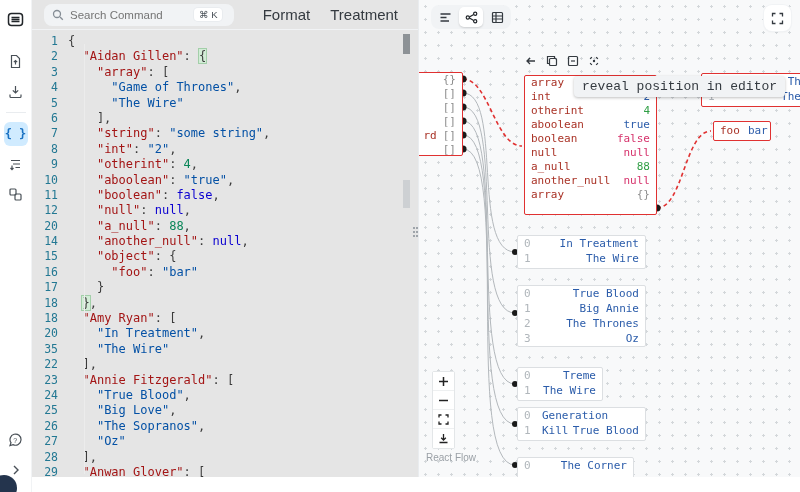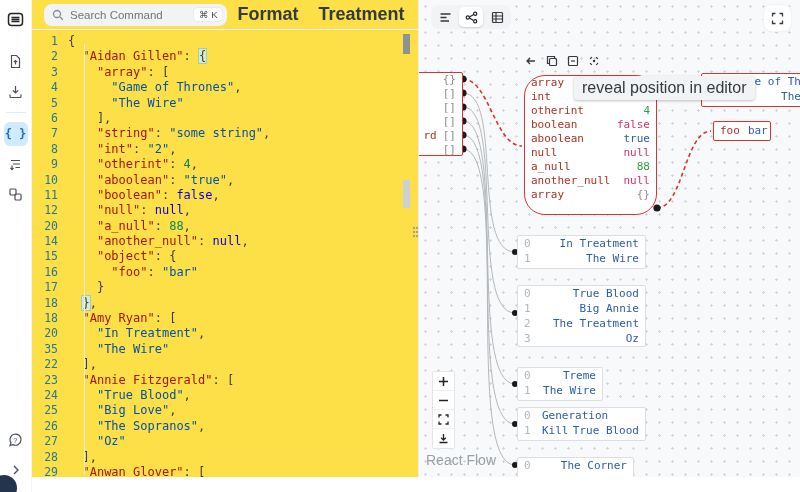--- a/index.html
+++ b/index.html
@@ -11,26 +11,26 @@
   .sb-icon { width:24px; height:24px; display:flex; align-items:center; justify-content:center; color:#495057; border-radius:6px; }
   .sb-icon svg { display:block; }
   #logo { margin-top:7px; margin-bottom:12px; color:#212529; }
   .sb-gap { margin-top:6px; }
   .sb-divider { width:20px; height:1px; background:#e9ecef; margin:9px 0; }
   .sb-active { background:#d0ebff; color:#1971c2; font-weight:bold; font-size:12px; font-family:"DejaVu Sans Mono", monospace; }
   #sb-bottom { margin-top:auto; display:flex; flex-direction:column; align-items:center; margin-bottom:10px; }
   #corner-widget { position:absolute; left:-9px; bottom:-9px; width:26px; height:26px; border-radius:50%; background:#24344d; z-index:40; }
 
   
-  #editor-col { position:absolute; left:32px; top:0; width:386px; height:477px; background:#fde047; }
+  #editor-col { position:absolute; left:32px; top:0; width:386px; height:477px; background:#e5e5e5; }
   #topbar { position:relative; height:30px; border-bottom:1px solid #f1f3f5; display:flex; align-items:center; padding:0 10px 0 12px; }
   #search-box { display:flex; align-items:center; gap:6px; background:#f1f3f5; border-radius:8px; height:22px; width:190px; padding:0 5px 0 8px; color:#868e96; }
   #search-box input { border:none; outline:none; background:transparent; font-size:11.5px; color:#868e96; width:118px; font-family:"Liberation Sans", sans-serif; }
   #search-kbd { background:#fff; border-radius:4px; font-size:9.5px; color:#495057; padding:2px 5px; line-height:1; box-shadow:0 0 0 1px #e9ecef; white-space:nowrap; }
-  .topbar-btn { margin-left:auto; font-size:18px; color:#343a40; font-weight:700; padding:0 10px; cursor:pointer; }
+  .topbar-btn { margin-left:auto; font-size:15px; color:#343a40; font-weight:400; padding:0 10px; cursor:pointer; }
   .topbar-btn + .topbar-btn { margin-left:0; }
 
   
   #code-area { position:relative; height:447px; overflow:hidden; padding-top:4px; }
   #indent-guide { position:absolute; left:52px; top:14px; width:1px; height:430px; background:#ececec; }
   .line { display:flex; height:15.4px; line-height:15.4px; font-family:"DejaVu Sans Mono", monospace; font-size:12px; white-space:pre; }
   .ln { width:36px; text-align:right; padding-right:10px; color:#237893; font-size:11.5px; flex:none; }
   .lc { color:#3b3b3b; }
   .e-pl { color:#3b3b3b; }
   .e-k { color:#a31515; }
@@ -64,34 +64,34 @@
   .nv2 { margin-left:auto; color:#2b5caa; }
   .rrow { display:flex; justify-content:flex-end; align-items:center; height:14px; line-height:14px; padding-right:6px; gap:6px; }
   .rlab { color:#a93226; }
   .rbr { color:#8c8c8c; }
 
   
   #node-toolbar { position:absolute; left:105px; top:54px; z-index:4; display:flex; gap:7px; align-items:center; color:#343a40; }
   #node-toolbar span { display:flex; align-items:center; justify-content:center; width:14px; height:14px; cursor:pointer; }
 
   
-  #tooltip { position:absolute; left:155px; top:76px; z-index:10; background:#f1f3f5; border-radius:4px; box-shadow:0 1px 3px rgba(0,0,0,.25); font-size:16px; color:#343a40; padding:3px 8px; white-space:nowrap; }
+  #tooltip { position:absolute; left:155px; top:76px; z-index:10; background:#f1f3f5; border-radius:4px; box-shadow:0 1px 3px rgba(0,0,0,.25); font-size:13px; color:#343a40; padding:3px 8px; white-space:nowrap;font-family:Liberation Mono, monospace; }
 
   
   #view-switcher { position:absolute; left:12px; top:5px; z-index:5; background:#f1f3f5; border-radius:8px; padding:2px; display:flex; gap:2px; }
   .vs-btn { width:24px; height:20px; display:flex; align-items:center; justify-content:center; border-radius:5px; color:#343a40; cursor:pointer; }
   .vs-btn.active { background:#fff; box-shadow:0 1px 2px rgba(0,0,0,.15); }
 
   #expand-btn { position:absolute; right:9px; top:5px; z-index:5; width:27px; height:26px; background:#fff; border-radius:8px; box-shadow:0 0 0 1px #f1f3f5, 0 1px 2px rgba(0,0,0,.08); display:flex; align-items:center; justify-content:center; color:#343a40; cursor:pointer; }
 
   
   #zoom-controls { position:absolute; left:13px; top:371px; z-index:5; background:#fefefe; border:1px solid #e3e6e8; border-radius:2px; width:23px; display:flex; flex-direction:column; }
   .zc-btn { height:19px; display:flex; align-items:center; justify-content:center; color:#222; border-bottom:1px solid #eef0f1; cursor:pointer; background:#fff; }
   .zc-btn:last-child { border-bottom:none; }
-  #rf-attribution { position:absolute; left:7px; top:452px; z-index:5; font-size:14px; color:#9aa0a6; }
+  #rf-attribution { position:absolute; left:7px; top:452px; z-index:5; font-size:10px; color:#9aa0a6; }
 
   
   #statusbar { position:absolute; left:32px; right:0; bottom:0; height:15px; background:#fff; border-top:1px solid #e9ecef; display:flex; align-items:center; padding:0 12px 0 14px; font-size:10.5px; color:#495057; z-index:20; }
   #cursor-pos { margin-left:auto; color:#495057; }
 </style>
 </head>
 <body>
 
 <div id="app">
 
@@ -304,41 +304,41 @@
           </svg>
         </span>
       <span>
           <svg width="12" height="12" viewBox="0 0 12 12" stroke="#343a40" stroke-width="1.2" fill="none">
             <circle cx="6" cy="6" r="1.2" fill="#343a40" stroke="none"></circle>
             <path d="M2.2 4A4.3 4.3 0 0 1 4 2.2M8 2.2A4.3 4.3 0 0 1 9.8 4M9.8 8A4.3 4.3 0 0 1 8 9.8M4 9.8A4.3 4.3 0 0 1 2.2 8"></path>
           </svg>
         </span>
     </div>
 
-    <div class="gnode sel" style="left:105px; top:75px; width:133px; height:140px;border-radius:21px;">
+    <div class="gnode sel" style="left:105px; top:75px; width:133px; height:140px;">
       <div>
           <div class="nrow">
             <span class="nk">array</span>
             <span class="nv g-s"></span>
           </div>
           <div class="nrow">
             <span class="nk">int</span>
             <span class="nv g-s">2</span>
           </div>
           <div class="nrow">
             <span class="nk">otherint</span>
             <span class="nv g-n">4</span>
           </div>
           <div class="nrow">
+            <span class="nk">aboolean</span>
+            <span class="nv g-s">true</span>
+          </div>
+          <div class="nrow">
             <span class="nk">boolean</span>
             <span class="nv g-b">false</span>
-          </div>
-          <div class="nrow">
-            <span class="nk">aboolean</span>
-            <span class="nv g-s">true</span>
           </div>
           <div class="nrow">
             <span class="nk">null</span>
             <span class="nv g-b">null</span>
           </div>
           <div class="nrow">
             <span class="nk">a_null</span>
             <span class="nv g-n">88</span>
           </div>
           <div class="nrow">
@@ -391,21 +391,21 @@
           <div class="nrow" style="height: 15px; line-height: 15px;">
             <span class="ni">0</span>
             <span class="nv2">True Blood</span>
           </div>
           <div class="nrow" style="height: 15px; line-height: 15px;">
             <span class="ni">1</span>
             <span class="nv2">Big Annie</span>
           </div>
           <div class="nrow" style="height: 15px; line-height: 15px;">
             <span class="ni">2</span>
-            <span class="nv2">The Treatment</span>
+            <span class="nv2">The Thrones</span>
           </div>
           <div class="nrow" style="height: 15px; line-height: 15px;">
             <span class="ni">3</span>
             <span class="nv2">Oz</span>
           </div>
         </div>
     </div>
     <div class="gnode" style="left:98px; top:367px; width:86px; height:34px;">
       <div>
           <div class="nrow" style="height: 15px; line-height: 15px;">

